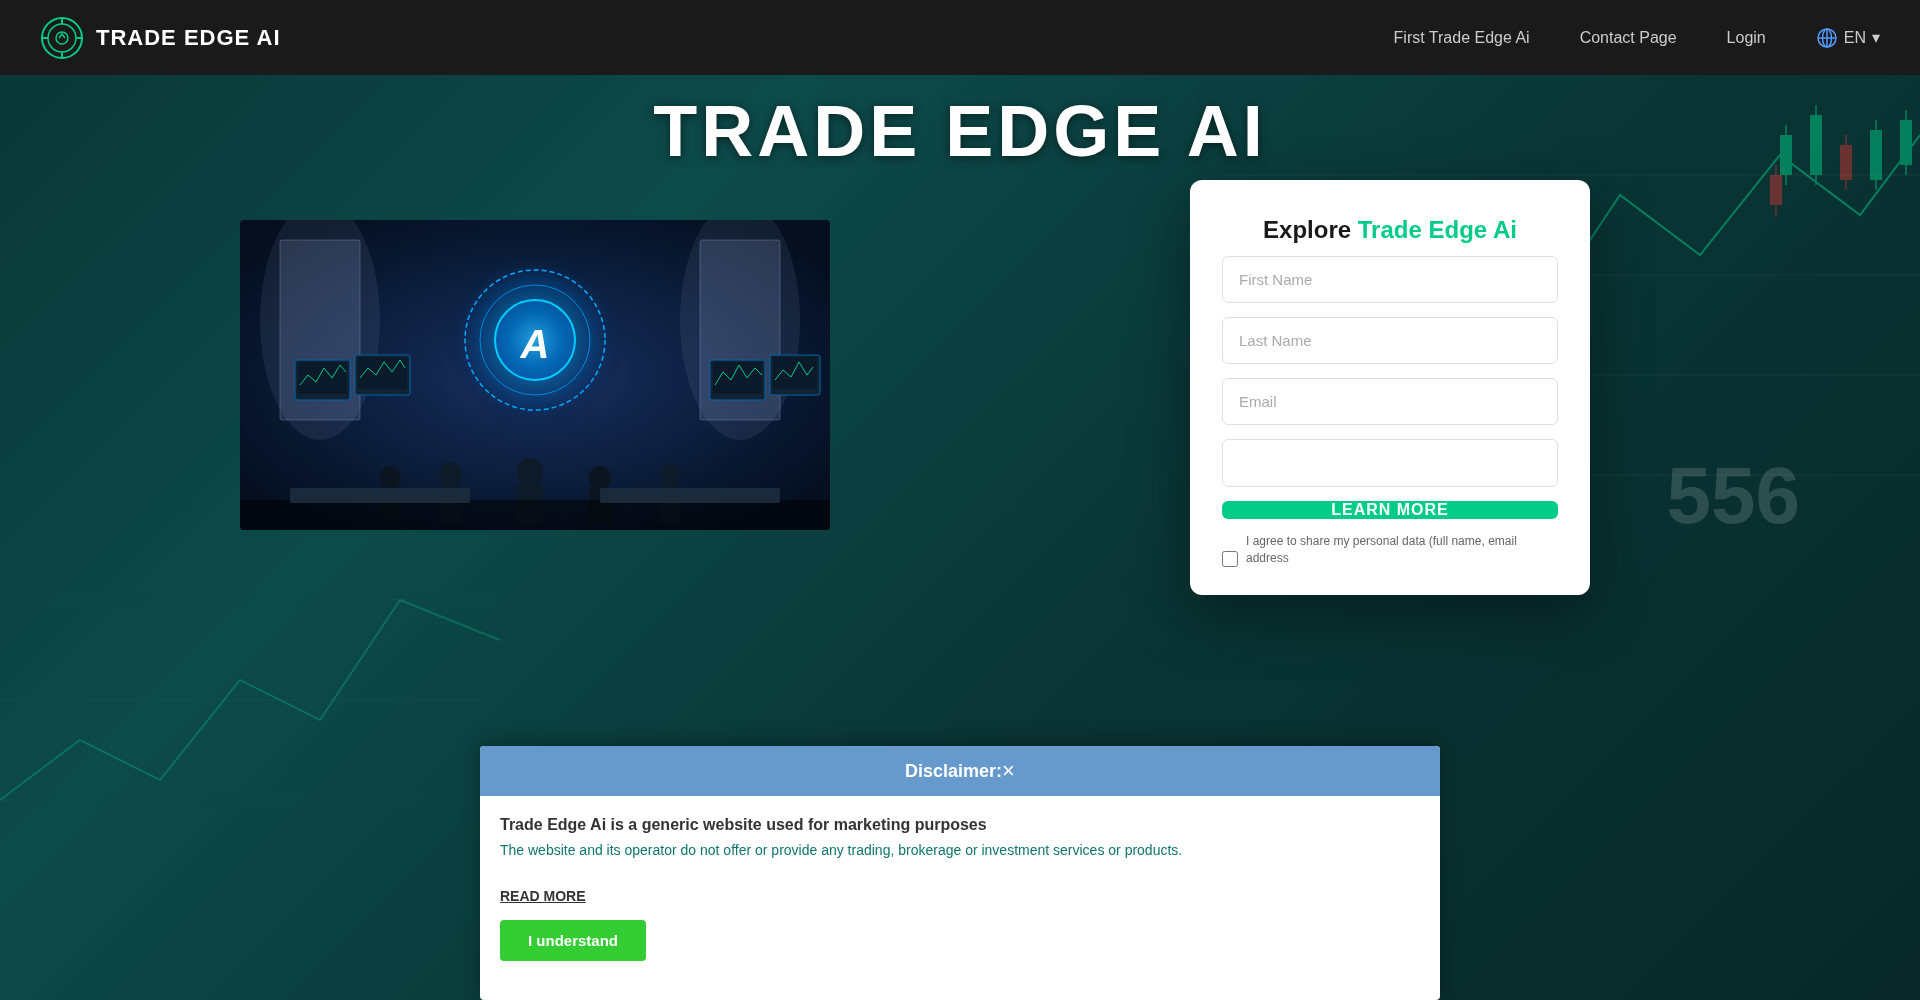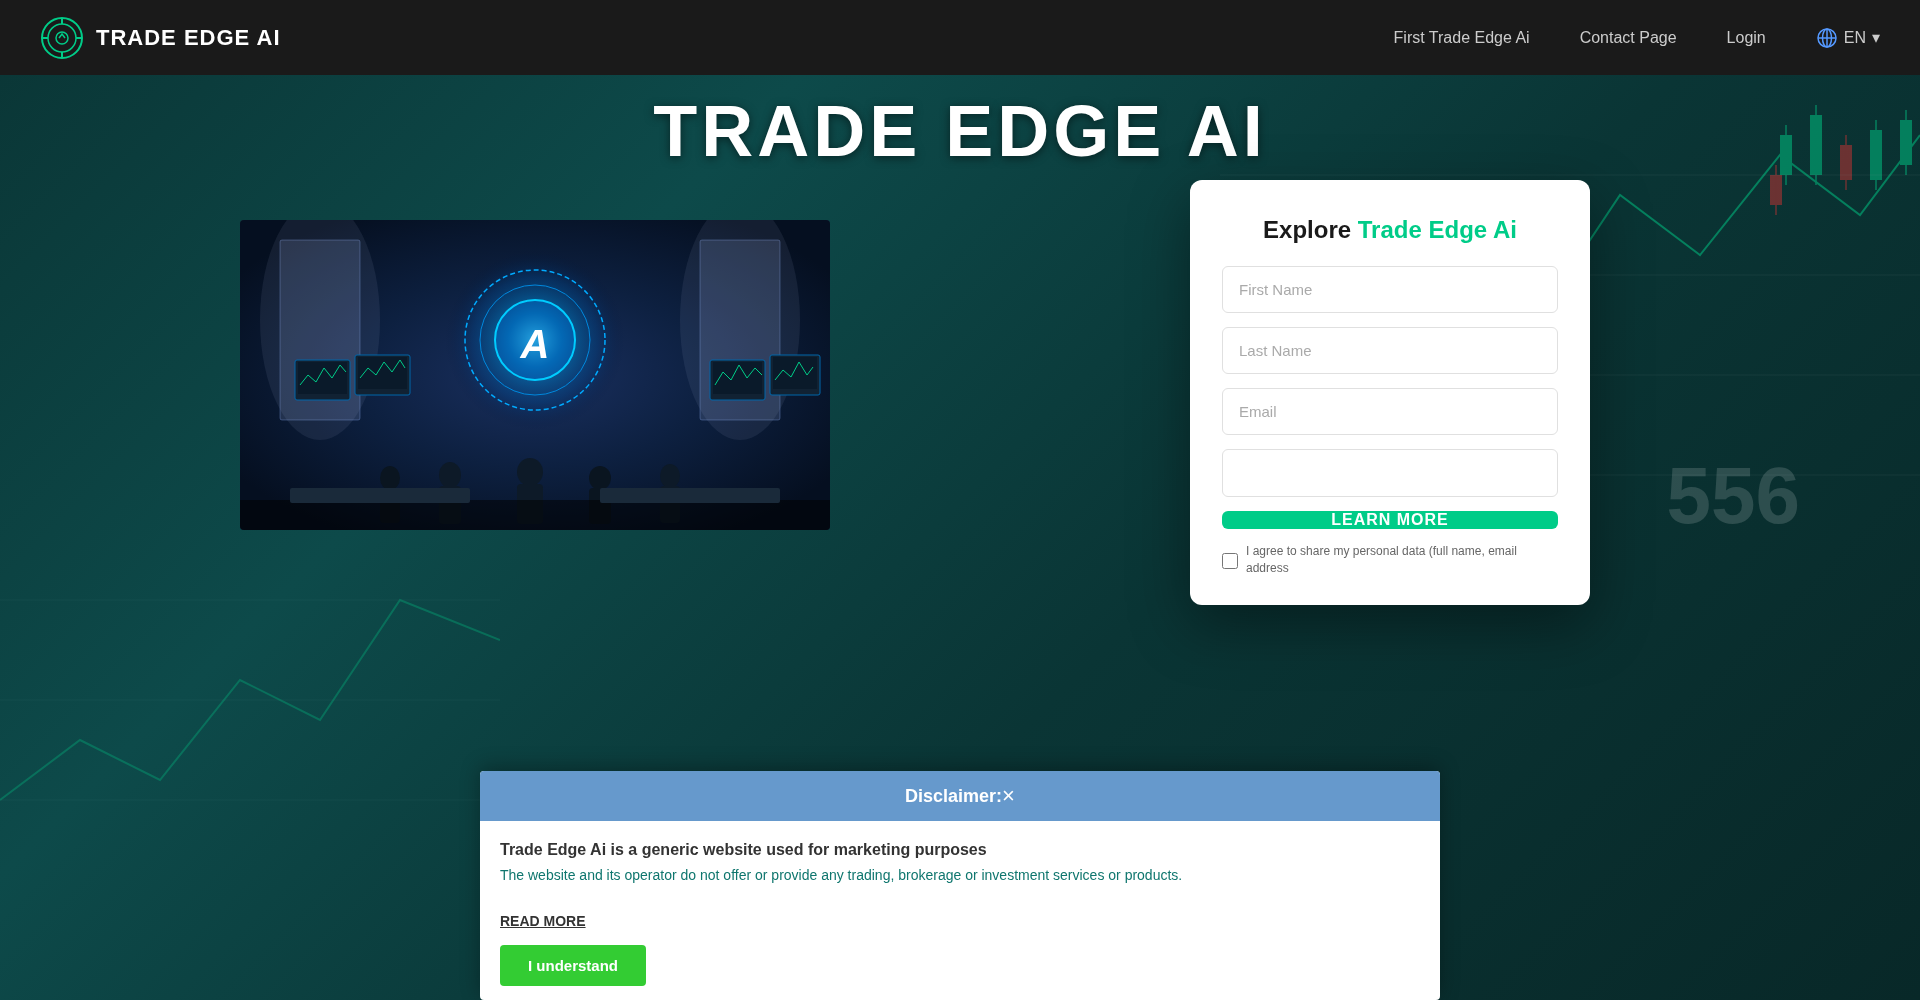--- a/index.html
+++ b/index.html
@@ -108,21 +108,21 @@
       border-radius: 12px;
       padding: 36px 32px 28px;
       box-shadow: 0 20px 60px rgba(0,0,0,0.4);
       z-index: 3;
     }
     .form-title {
       font-size: 24px;
       font-weight: 700;
       color: #1a1a1a;
       text-align: center;
-      margin-bottom: 22px;
+      margin-bottom: 12px;
     }
     .form-title-accent {
       color: #00cc88;
     }
     .form-input {
       width: 100%;
       padding: 14px 16px;
       border: 1.5px solid #e0e0e0;
       border-radius: 6px;
       font-size: 15px;
@@ -154,21 +154,21 @@
       font-size: 16px;
       font-weight: 700;
       letter-spacing: 1px;
       border: none;
       border-radius: 6px;
       cursor: pointer;
       margin-bottom: 14px;
     }
     .consent-row {
       display: flex;
-      align-items: center;
+      align-items: flex-end;
       gap: 8px;
     }
     .consent-checkbox {
       width: 16px;
       height: 16px;
       margin-top: 2px;
       flex-shrink: 0;
     }
     .consent-text {
       font-size: 12px;
@@ -210,21 +210,21 @@
     }
     .disclaimer-close {
       background: none;
       border: none;
       color: white;
       font-size: 22px;
       cursor: pointer;
       line-height: 1;
     }
     .disclaimer-body {
-      padding: 20px 20px 6px;
+      padding: 20px 20px 23px;
     }
     .disclaimer-main {
       font-size: 16px;
       font-weight: 600;
       color: #333;
       margin-bottom: 8px;
     }
     .disclaimer-sub {
       font-size: 14px;
       color: #0f766e;
@@ -241,21 +241,21 @@
     }
     .understand-btn {
       background: #33cc33;
       color: white;
       border: none;
       padding: 12px 28px;
       font-size: 15px;
       font-weight: 600;
       border-radius: 4px;
       cursor: pointer;
-      margin-bottom: 8px;
+      margin-bottom: 16px;
     }
 
     
     .bg-number {
       position: absolute;
       color: rgba(255,255,255,0.15);
       font-size: 80px;
       font-weight: 700;
       right: 120px;
       top: 450px;

